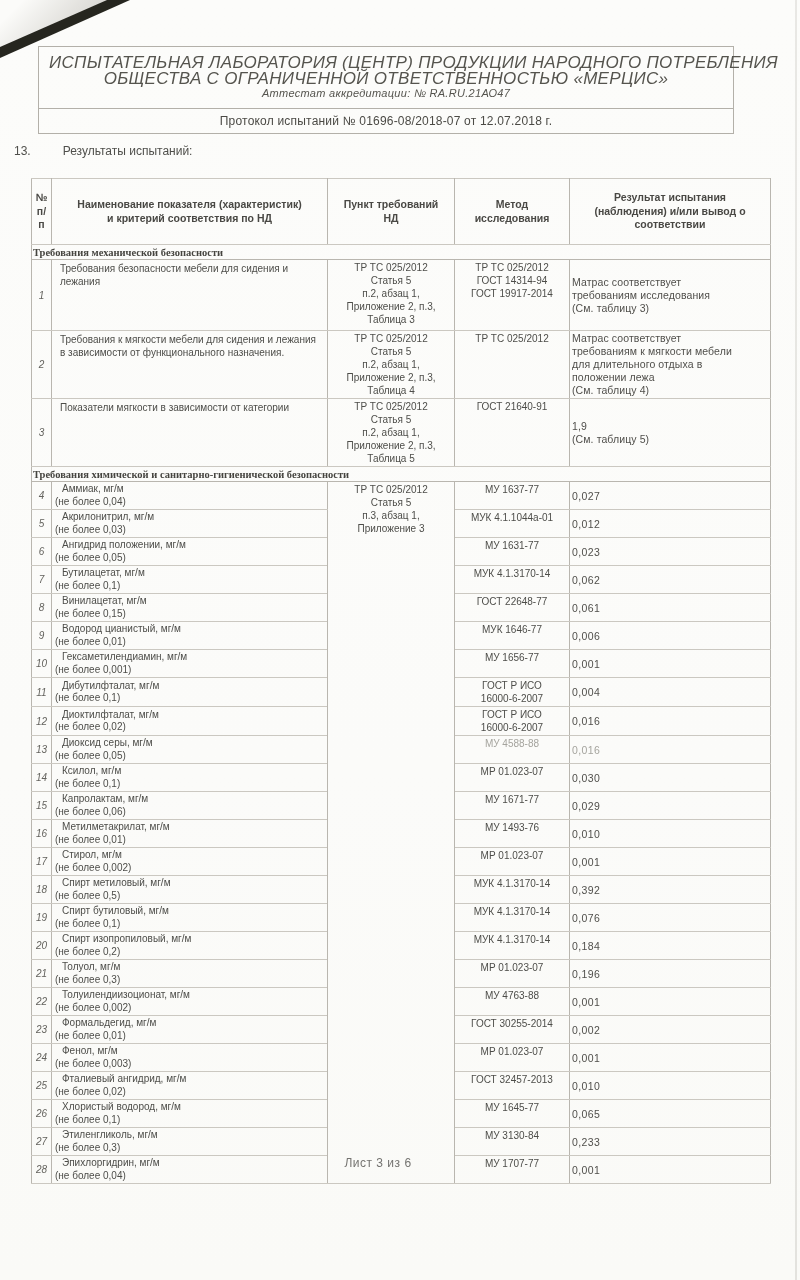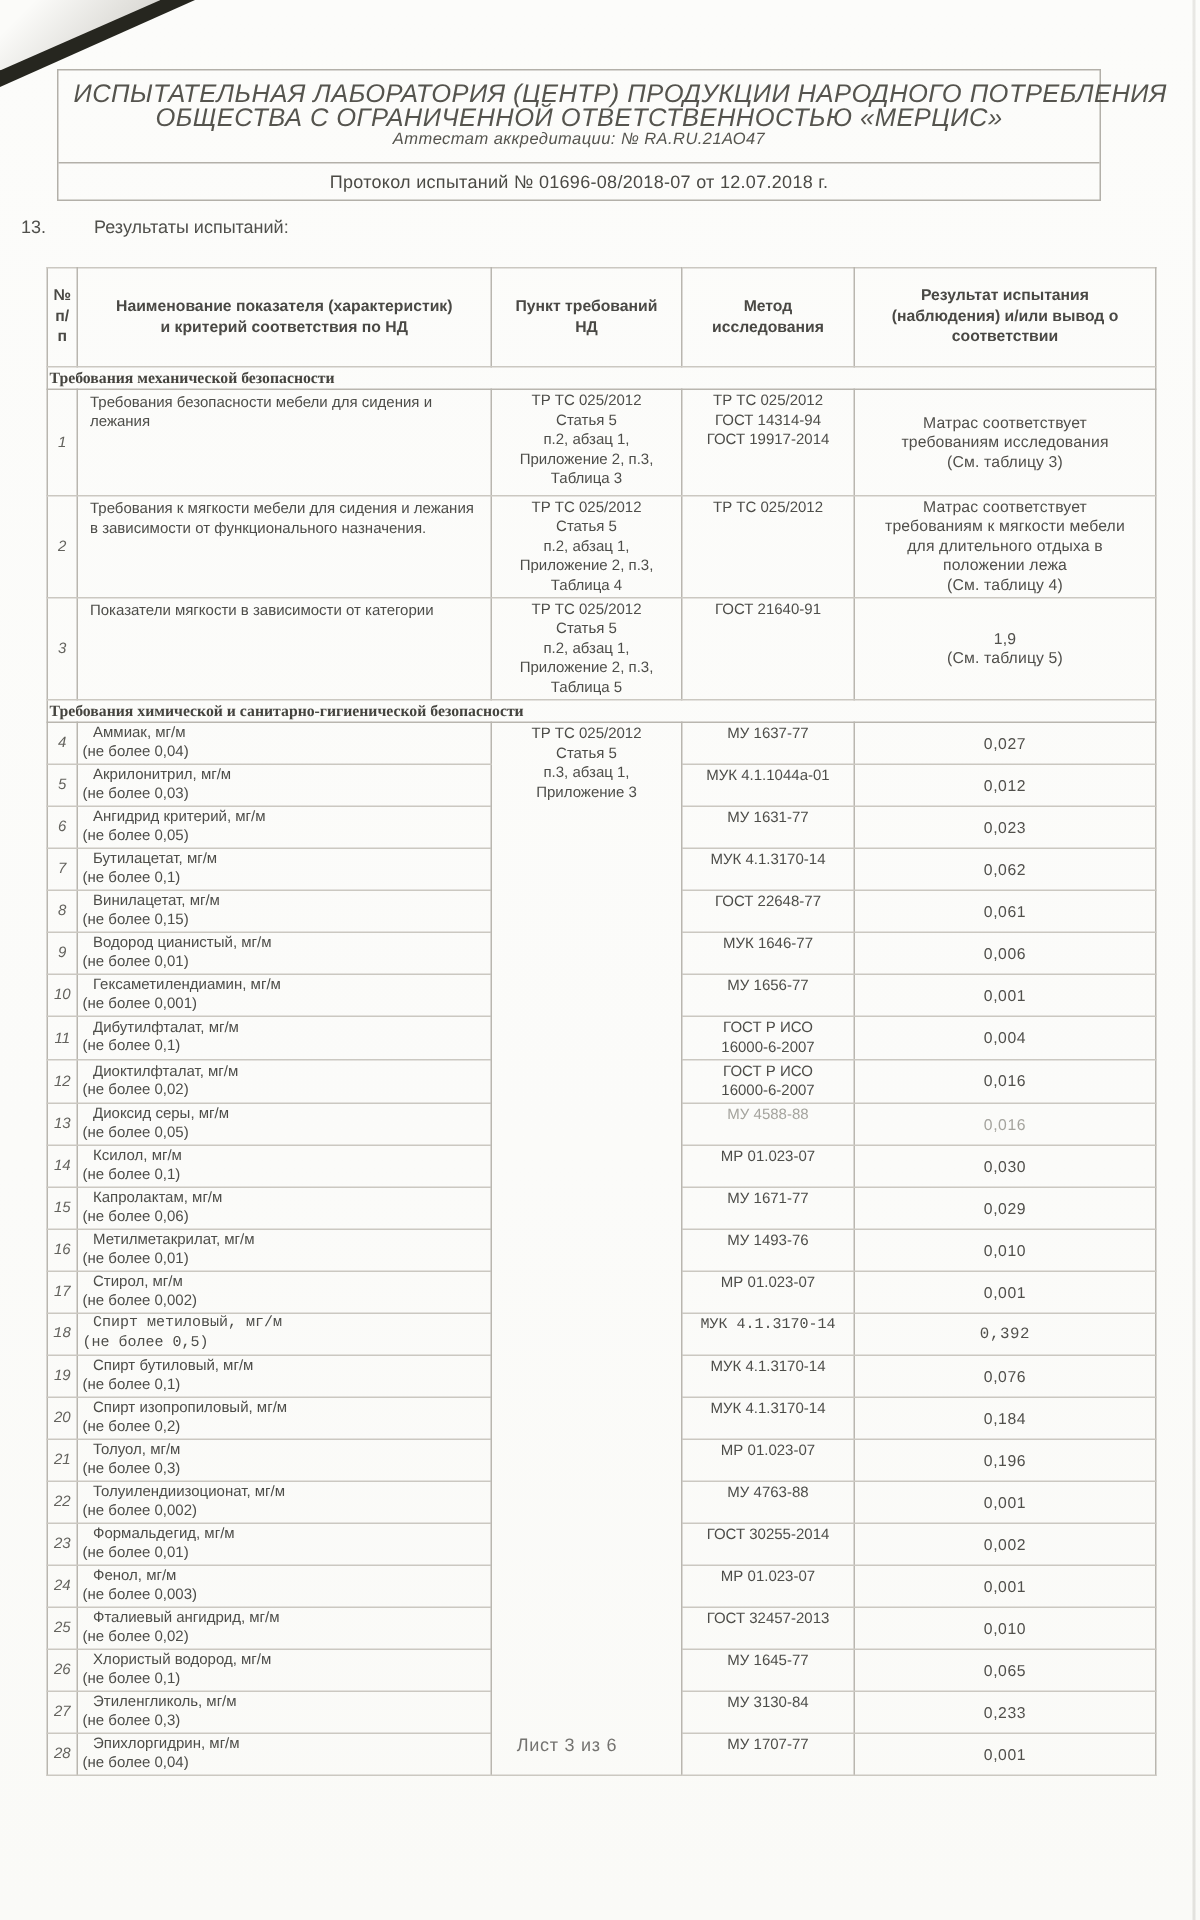--- a/index.html
+++ b/index.html
@@ -79,21 +79,21 @@
     font-size:10px;
   }
   td.c-name{vertical-align:middle;line-height:12.5px;}
   td.c-name.mech{vertical-align:top;padding:3px 6px 2px 8px;}
   .substance{padding-left:8px;white-space:nowrap;}
   .limit{padding-left:1px;white-space:nowrap;}
   td.c-punkt,td.c-method{
     text-align:center;vertical-align:top;line-height:13px;padding-top:2px;
   }
   td.c-result{
-    text-align:center;vertical-align:middle;font-size:10.5px;letter-spacing:.4px;
+    vertical-align:middle;font-size:10.5px;letter-spacing:.4px;
     color:#504f4b;
   }
   td.c-result.mech{line-height:13px;letter-spacing:.1px;}
   .faded{color:#a5a49e !important;}
   
   .footer{
     position:absolute;left:288px;top:1156px;width:180px;text-align:center;
     font-size:12px;color:#747370;letter-spacing:.5px;
   }
 </style>
@@ -242,21 +242,21 @@
             <div class="limit">(не более 0,03)</div>
           </td>
           <td class="c-method">
             <div class="ln">МУК 4.1.1044а-01</div>
           </td>
           <td class="c-result">0,012</td>
         </tr>
         <tr class="chem-row" style="height: 25.8px;">
           <td class="c-num">6</td>
           <td class="c-name">
-            <div class="substance">Ангидрид критерий, мг/м</div>
+            <div class="substance">Ангидрид положении, мг/м</div>
             <div class="limit">(не более 0,05)</div>
           </td>
           <td class="c-method">
             <div class="ln">МУ 1631-77</div>
           </td>
           <td class="c-result">0,023</td>
         </tr>
         <tr class="chem-row" style="height: 25.8px;">
           <td class="c-num">7</td>
           <td class="c-name">
@@ -373,21 +373,21 @@
           <td class="c-num">17</td>
           <td class="c-name">
             <div class="substance">Стирол, мг/м</div>
             <div class="limit">(не более 0,002)</div>
           </td>
           <td class="c-method">
             <div class="ln">МР 01.023-07</div>
           </td>
           <td class="c-result">0,001</td>
         </tr>
-        <tr class="chem-row" style="height: 25.8px; font-family: Liberation Mono, monospace;">
+        <tr class="chem-row" style="height: 25.8px;">
           <td class="c-num">18</td>
           <td class="c-name">
             <div class="substance">Спирт метиловый, мг/м</div>
             <div class="limit">(не более 0,5)</div>
           </td>
           <td class="c-method">
             <div class="ln">МУК 4.1.3170-14</div>
           </td>
           <td class="c-result">0,392</td>
         </tr>

